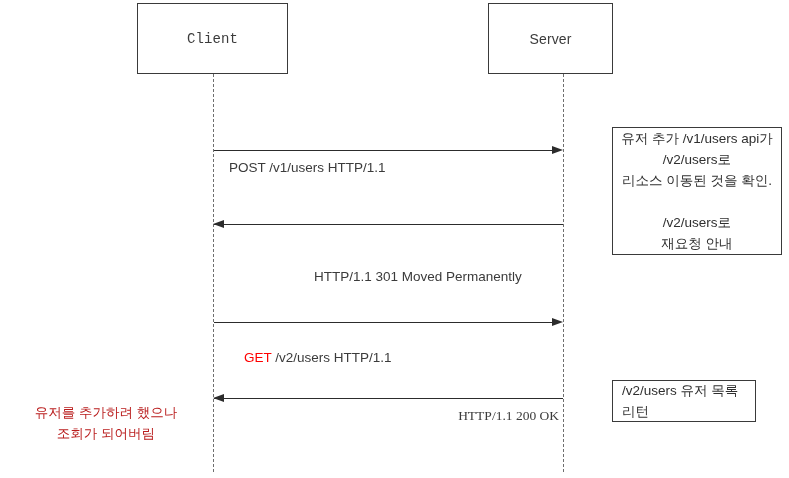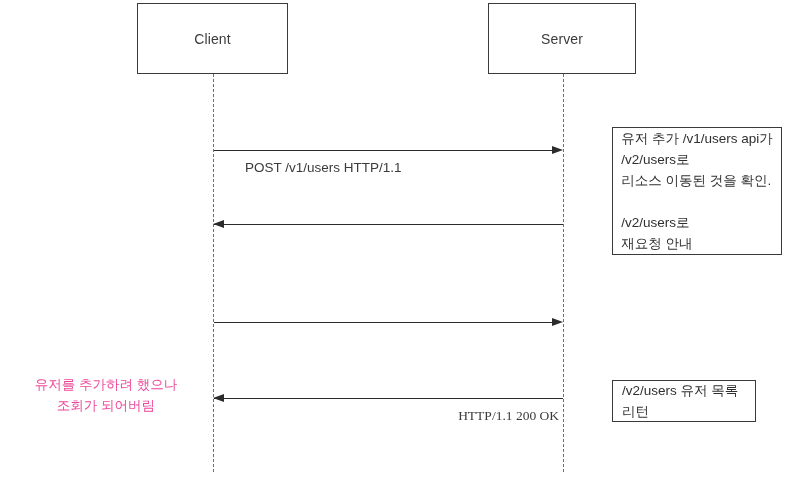--- a/index.html
+++ b/index.html
@@ -30,22 +30,22 @@
     box-sizing: border-box;
     border: 1.3px solid #3a3a3a;
     background: #ffffff;
     display: flex;
     align-items: center;
     justify-content: center;
     font-size: 14px;
     color: #3b3b3b;
     letter-spacing: .1px;
   }
-  #participant-client { left: 137px; top: 3px;  width: 151px; height: 71px; }
-  #participant-server { left: 488px; top: 3px;  width: 148px; height: 71px; }
+  #participant-client { left: 137px; top: 3px;  width: 151px; height: 71px; font-family: Liberation Mono, monospace; }
+  #participant-server { left: 488px; top: 3px;  width: 125px; height: 71px; }
 
   
   .lifeline {
     position: absolute;
     width: 0;
     border-left: 1.6px dashed #6e6e6e;
   }
   #lifeline-client { left: 213px; top: 74px; height: 398px; }
   #lifeline-server { left: 563px; top: 74px; height: 398px; }
 
@@ -85,42 +85,43 @@
 
   
   .note {
     position: absolute;
     box-sizing: border-box;
     border: 1.3px solid #3a3a3a;
     background: #ffffff;
     font-size: 13.5px;
     line-height: 21px;
     color: #2f2f2f;
-    text-align: left;
+    text-align: center;
     padding: 6px 6px;
     white-space: pre-line;
   }
   #note-redirect {
     left: 612px; top: 127px; width: 170px; height: 128px;
     display: flex; align-items: center; justify-content: center;
   }
   #note-return {
     left: 612px; top: 380px; width: 144px; height: 42px;
     display: flex; align-items: center; justify-content: flex-start;
     text-align: left; padding-left: 9px;
   }
 
   
   .annotation {
     position: absolute;
     font-size: 13.5px;
     line-height: 21px;
-    color: #ec4899;
+    color: #b91c1c;
     text-align: center;
     white-space: pre-line;
+    margin-top: 28px;
   }
   #annotation-client-side {
     left: 6px; top: 374px; width: 200px;
   }
 </style>
 </head>
 <body>
 
 <div id="canvas">
 
@@ -130,29 +131,33 @@
 
   <div class="participant" id="participant-server">
     <span>Server</span>
   </div>
 
   <div class="lifeline" id="lifeline-client"></div>
   <div class="lifeline" id="lifeline-server"></div>
 
   <div class="msg-line" style="left:214px; top:150px; width:338px;"></div>
   <div class="arrow-head right" style="left:552px; top:145.5px;"></div>
-  <div class="msg-label left" style="left:229px; top:159px; width:330px;margin-left:16px;">POST /v1/users HTTP/1.1</div>
+  <div class="msg-label left" style="left:229px; top:159px; width:330px;">POST /v1/users HTTP/1.1</div>
 
   <div class="msg-line" style="left:214px; top:224px; width:349px;"></div>
   <div class="arrow-head left" style="left:213px; top:219.5px;"></div>
   <div class="msg-label left" style="left:314px; top:232px; width:260px;">
+    <div>HTTP/1.1 301 Moved Permanently</div>
   </div>
 
   <div class="msg-line" style="left:214px; top:322px; width:338px;"></div>
   <div class="arrow-head right" style="left:552px; top:317.5px;"></div>
+  <div class="msg-label left" style="left:229px; top:331px; width:330px;">
+    <span class="verb-highlight">GET</span><span> /v2/users HTTP/1.1</span>
+  </div>
 
   <div class="msg-line" style="left:214px; top:398px; width:349px;"></div>
   <div class="arrow-head left" style="left:213px; top:393.5px;"></div>
   <div class="msg-label right" style="left:303px; top:407px; width:256px;font-family:Liberation Serif, serif;">HTTP/1.1 200 OK</div>
 
   <div class="note" id="note-redirect">
     <span>유저 추가 /v1/users api가
 /v2/users로
 리소스 이동된 것을 확인.
 

